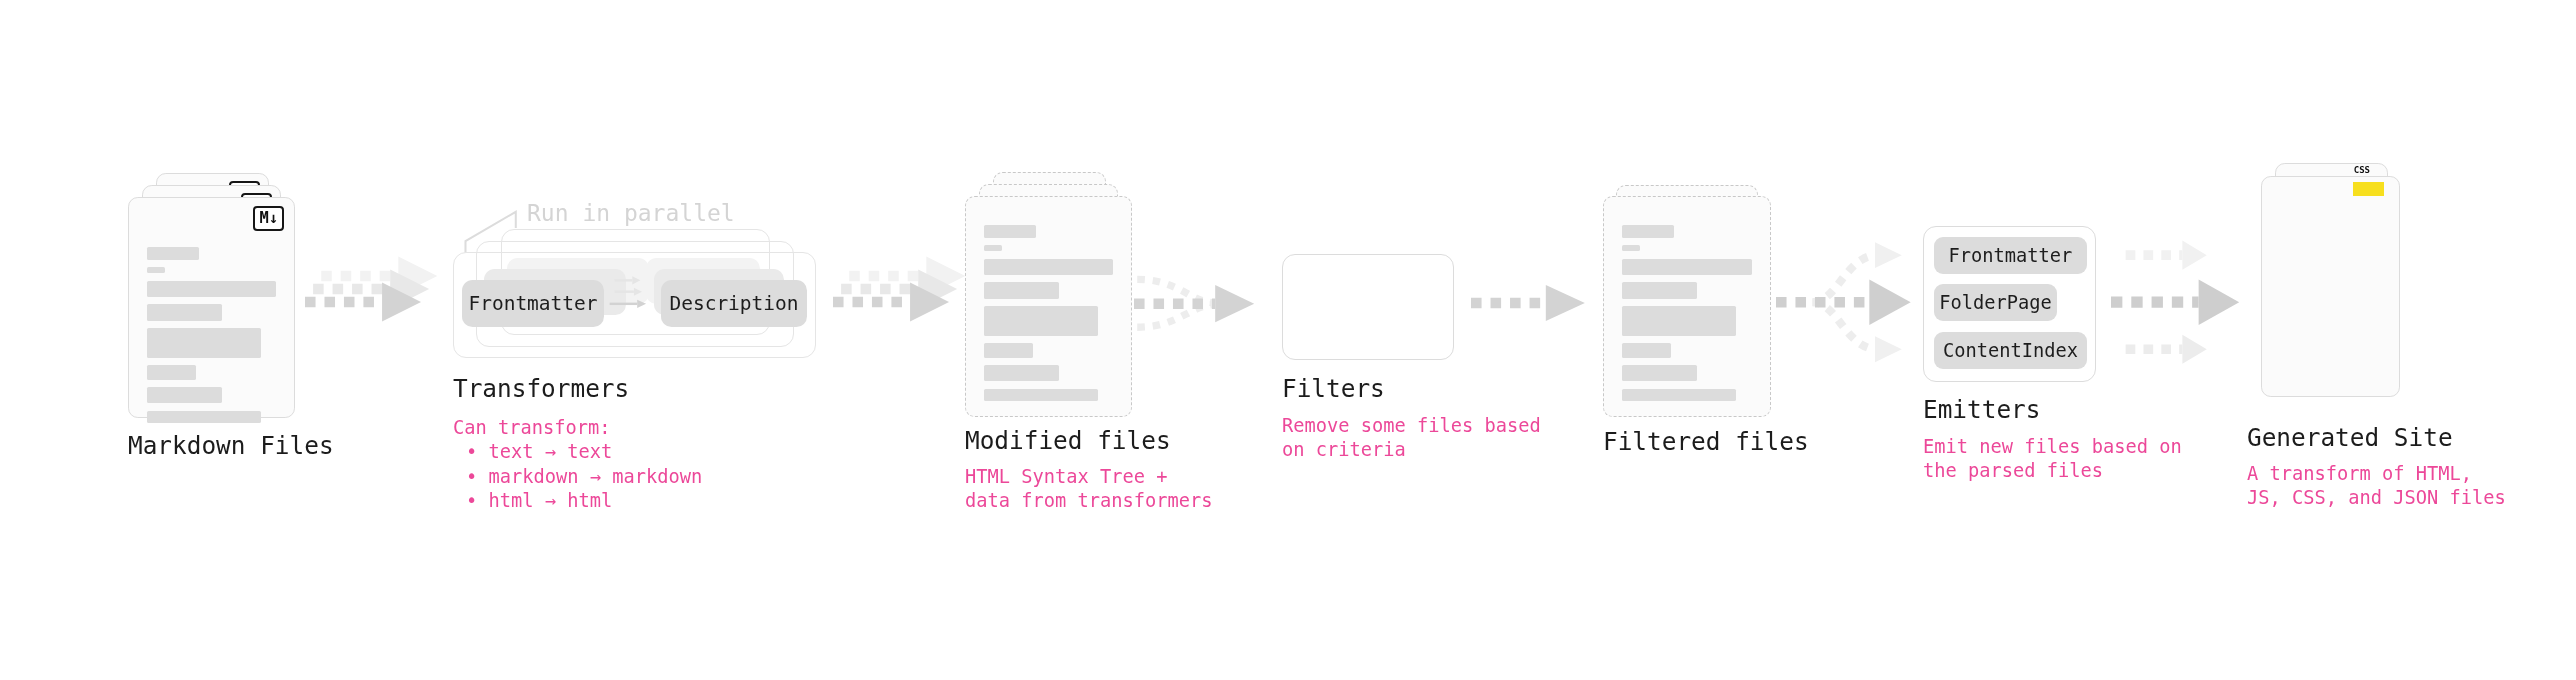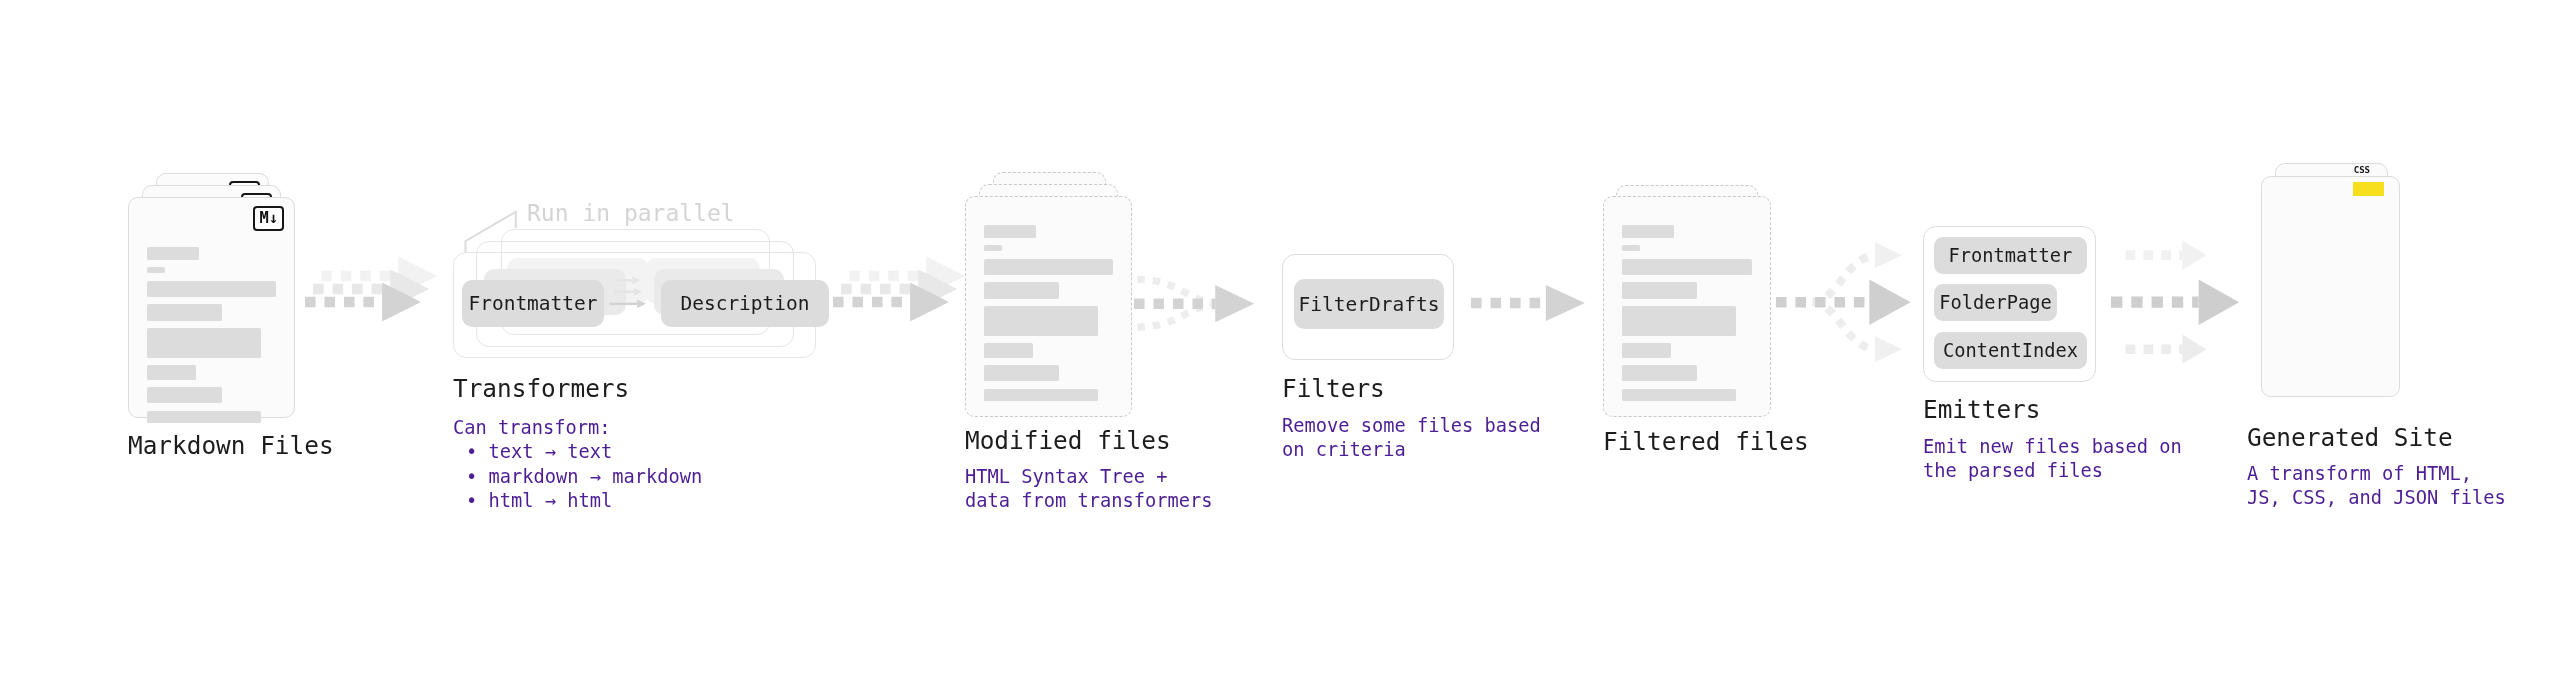--- a/index.html
+++ b/index.html
@@ -33,21 +33,21 @@
   .panel{position:absolute;border:1.6px solid #dcdcdc;border-radius:13px;background:#ffffff;box-sizing:border-box;}
   .node-btn{position:absolute;background:#dcdcdc;border-radius:10.6px;color:#1d1d1d;font-size:19.5px;
             display:flex;align-items:center;justify-content:center;white-space:nowrap;box-sizing:border-box;}
   .node-btn.sm{font-size:18.7px;border-radius:9px;}
   .ghost{position:absolute;border-radius:10.6px;}
   .g1{background:#eaeaea;}
   .g2{background:#f3f3f3;}
 
   
   .label{position:absolute;font-size:24.4px;line-height:28px;color:#1c1c1c;white-space:nowrap;}
-  .desc{position:absolute;font-size:18.7px;line-height:24.4px;color:#4c1d95;white-space:nowrap;}
+  .desc{position:absolute;font-size:18.7px;line-height:24.4px;color:#ec4899;white-space:nowrap;}
   .desc .indent{padding-left:13px;}
   .annotation{position:absolute;font-size:23px;color:#d4d4d4;white-space:nowrap;}
   svg{position:absolute;overflow:visible;}
 </style>
 </head>
 <body>
 
 <div class="canvas">
 
   <div class="abs" style="left:128px;top:173px;width:167px;height:247px;">
@@ -96,21 +96,21 @@
   <div class="frame" style="left:501px;top:229px;width:269px;height:106px;"></div>
   <div class="frame" style="left:476px;top:241px;width:318px;height:106px;"></div>
   <div class="frame" style="left:453px;top:252px;width:363px;height:106px;"></div>
 
   <div class="ghost g2" style="left:507px;top:258px;width:142px;height:46px;"></div>
   <div class="ghost g1" style="left:484px;top:269px;width:142px;height:46px;"></div>
   <div class="node-btn" style="left:462px;top:280px;width:142px;height:47px;">Frontmatter</div>
 
   <div class="ghost g2" style="left:646px;top:258px;width:114px;height:46px;"></div>
   <div class="ghost g1" style="left:654px;top:269px;width:130px;height:46px;"></div>
-  <div class="node-btn" style="left:661px;top:280px;width:168px;height:47px;">Description</div>
+  <div class="node-btn" style="left:661px;top:280px;width:146px;height:47px;">Description</div>
 
   <svg style="left:608px;top:273px;" width="47" height="39" viewBox="0 0 58 48">
     <line x1="8" y1="9" x2="30" y2="9" stroke="#e5e5e5" stroke-width="3"></line>
       <polygon points="30,4 30,14 40,9" fill="#e5e5e5"></polygon>
     <line x1="8" y1="23" x2="32" y2="23" stroke="#e5e5e5" stroke-width="3"></line>
       <polygon points="32,18 32,28 42,23" fill="#e5e5e5"></polygon>
     <line x1="2" y1="38" x2="36" y2="38" stroke="#d2d2d2" stroke-width="3"></line>
       <polygon points="36,33 36,43 47,38" fill="#d2d2d2"></polygon>
   </svg>
 
@@ -160,21 +160,20 @@
   </div>
 
   <svg style="left:1134px;top:267px;" width="134" height="75" viewBox="0 0 165 92">
     <path d="M4,15 C55,15 68,43 100,44" fill="none" stroke="#ededed" stroke-width="9" stroke-dasharray="9 10"></path>
     <path d="M4,74 C55,74 68,47 100,46" fill="none" stroke="#ededed" stroke-width="9" stroke-dasharray="9 10"></path>
     <line x1="0" y1="45" x2="100" y2="45" stroke="#d3d3d3" stroke-width="13" stroke-dasharray="13 11"></line>
     <polygon points="100,22 100,68 148,45" fill="#d3d3d3"></polygon>
   </svg>
 
   <div class="panel" style="left:1282px;top:254px;width:172px;height:106px;"></div>
-  <div class="node-btn" style="left:1294px;top:279px;width:150px;height:50px;">FilterDrafts</div>
   <div class="label" style="left:1282px;top:375px;">Filters</div>
   <div class="desc" style="left:1282px;top:414px;">
     <div>Remove some files based</div>
     <div>on criteria</div>
   </div>
 
   <svg style="left:1471px;top:280px;" width="122" height="46" viewBox="0 0 150 56">
     <line x1="0" y1="28" x2="92" y2="28" stroke="#d3d3d3" stroke-width="13" stroke-dasharray="13 11"></line>
     <polygon points="92,6 92,50 140,28" fill="#d3d3d3"></polygon>
   </svg>

